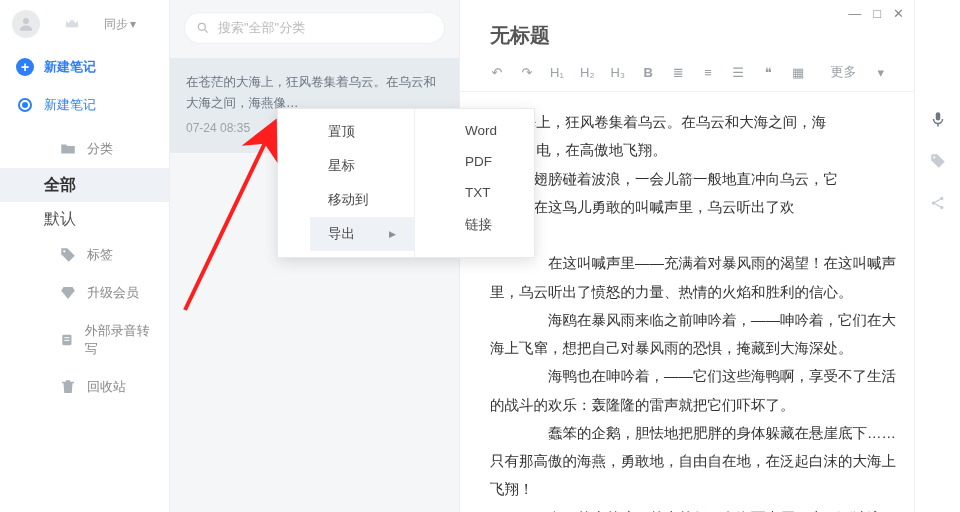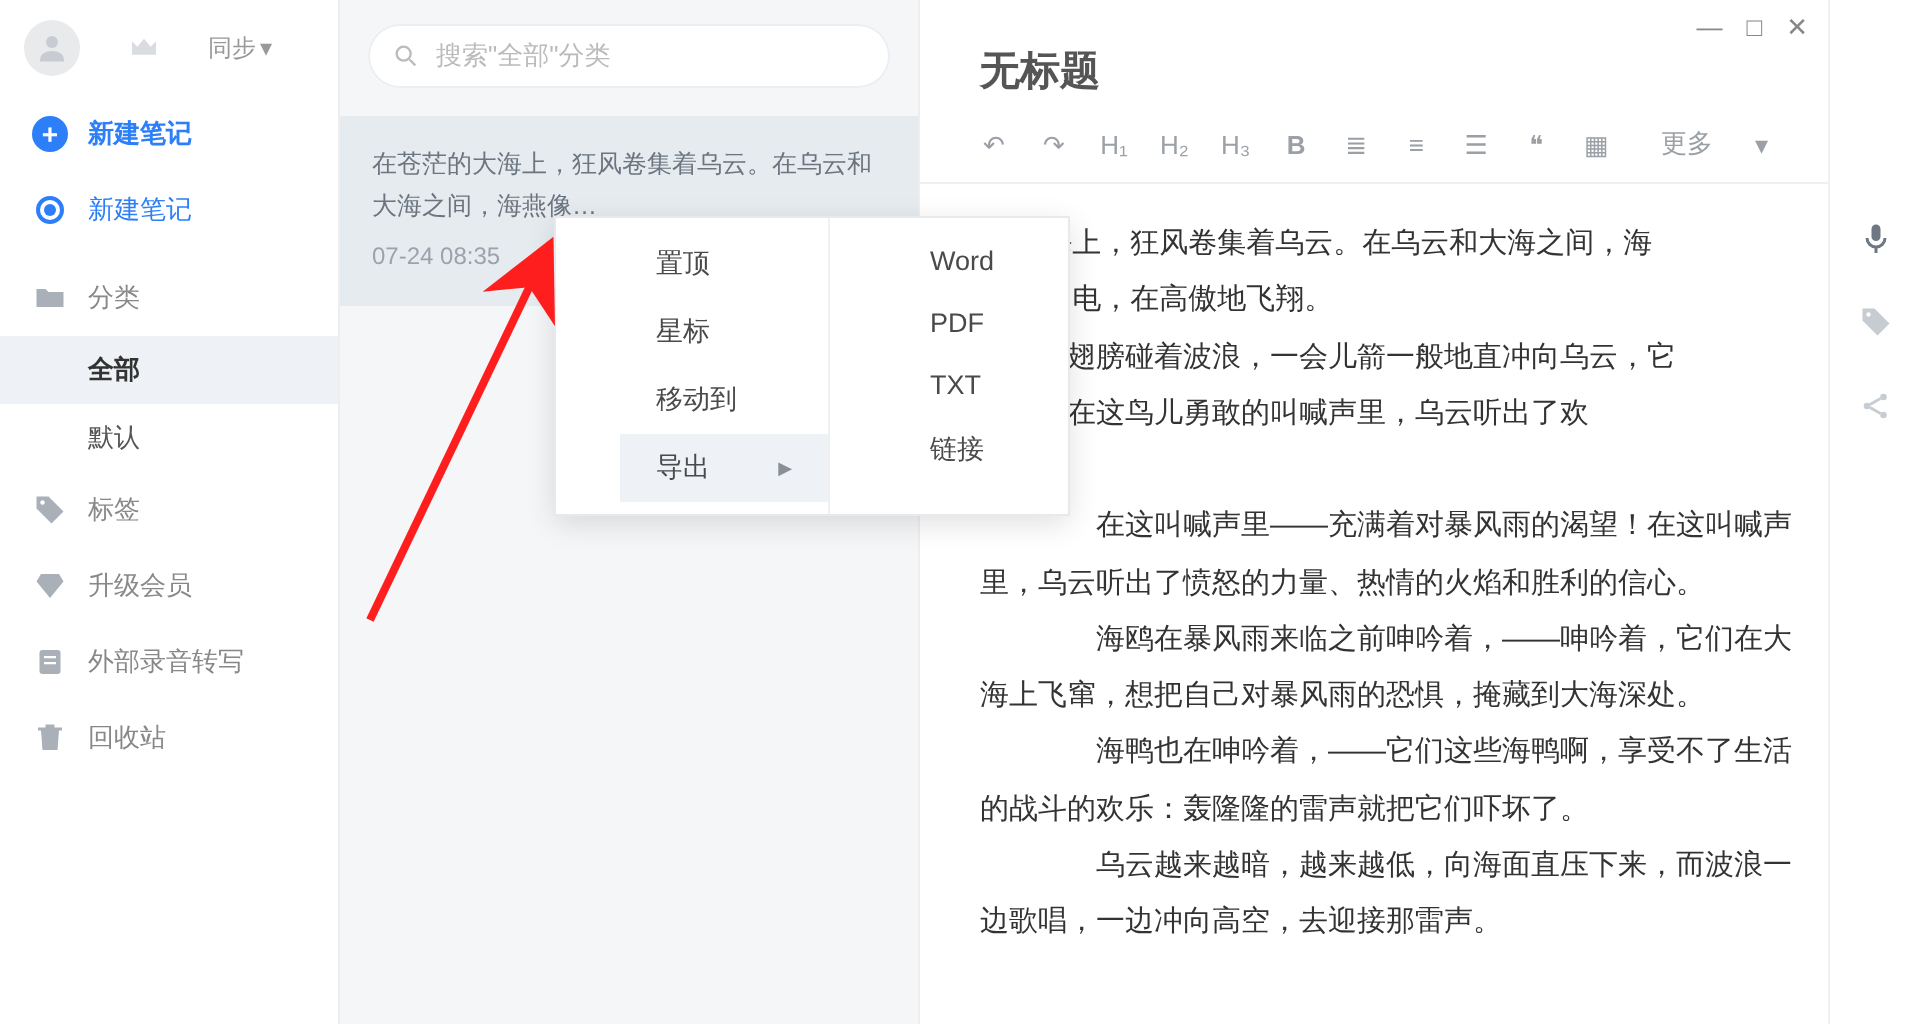--- a/index.html
+++ b/index.html
@@ -11,22 +11,22 @@
 .avatar { width: 28px; height: 28px; border-radius: 50%; background: #e8eaec; display:flex; align-items:center; justify-content:center; }
 .avatar svg { width:18px; height:18px; fill:#c8ccd2; }
 .crown { width:16px; height:16px; }
 .sync { font-size:12px; color:#999; display:flex; align-items:center; cursor:pointer; }
 .sync .chev { margin-left:2px; }
 
 .sb-item { display:flex; align-items:center; gap:10px; padding: 10px 16px; cursor:pointer; }
 .sb-item .ico { width:18px; height:18px; display:flex; align-items:center; justify-content:center; }
 .sb-item.primary { color:#2d7ff9; font-weight:600; }
 .sb-item.audio { color:#2d7ff9; }
-.sb-item.section { color:#888; }
-.sb-sub { padding-left: 44px; font-size:13px; color:#555; height:34px; display:flex; align-items:center; cursor:pointer; }
+.sb-item.section { color:#888;margin-left:43px; }
+.sb-sub { padding-left: 44px; font-size:16px; color:#555; height:34px; display:flex; align-items:center; cursor:pointer; }
 .sb-sub.active { background:#eef1f5; color:#333; font-weight:600; }
 
 .plus-circle { width:18px; height:18px; border-radius:50%; background:#2d7ff9; color:#fff; display:flex; align-items:center; justify-content:center; font-size:14px; font-weight:700; line-height:1; }
 .ring-dot { width:14px; height:14px; border:2px solid #2d7ff9; border-radius:50%; position:relative; }
 .ring-dot::after { content:""; position:absolute; inset:2px; background:#2d7ff9; border-radius:50%; }
 
 
 .list-col { width: 290px; height:100%; background:#f4f6f8; display:flex; flex-direction:column; border-right:1px solid #eee; }
 .search { margin:12px 14px; background:#fff; border-radius:18px; height:32px; display:flex; align-items:center; padding:0 12px; color:#bbb; font-size:13px; box-shadow:0 0 0 1px #eceef1 inset; }
 .search .mag { width:14px; height:14px; margin-right:8px; }
@@ -197,20 +197,21 @@
   </div>
   <div class="content">
     <p style="text-indent:0"><span class="diamond">◆</span> 大海上，狂风卷集着乌云。在乌云和大海之间，海</p>
     <p style="text-indent:0"><span class="diamond">◆</span> 的闪电，在高傲地飞翔。</p>
     <p style="text-indent:0">　　儿翅膀碰着波浪，一会儿箭一般地直冲向乌云，它</p>
     <p style="text-indent:0">——就在这鸟儿勇敢的叫喊声里，乌云听出了欢</p>
     <p style="text-indent:0">乐。</p>
     <p>　　在这叫喊声里——充满着对暴风雨的渴望！在这叫喊声里，乌云听出了愤怒的力量、热情的火焰和胜利的信心。</p>
     <p>　　海鸥在暴风雨来临之前呻吟着，——呻吟着，它们在大海上飞窜，想把自己对暴风雨的恐惧，掩藏到大海深处。</p>
     <p>　　海鸭也在呻吟着，——它们这些海鸭啊，享受不了生活的战斗的欢乐：轰隆隆的雷声就把它们吓坏了。</p>
+    <p>　　蠢笨的企鹅，胆怯地把肥胖的身体躲藏在悬崖底下……只有那高傲的海燕，勇敢地，自由自在地，在泛起白沫的大海上飞翔！</p>
     <p>　　乌云越来越暗，越来越低，向海面直压下来，而波浪一边歌唱，一边冲向高空，去迎接那雷声。</p>
 
   </div>
 </div>
 
 <div class="right-rail">
   <svg class="ri" viewBox="0 0 24 24">
       <rect x="9" y="3" width="6" height="11" rx="3" fill="#6f7882"></rect>
       <path d="M6 12a6 6 0 0012 0" fill="none" stroke="#6f7882" stroke-width="2"></path>
       <line x1="12" y1="18" x2="12" y2="22" stroke="#6f7882" stroke-width="2"></line>

